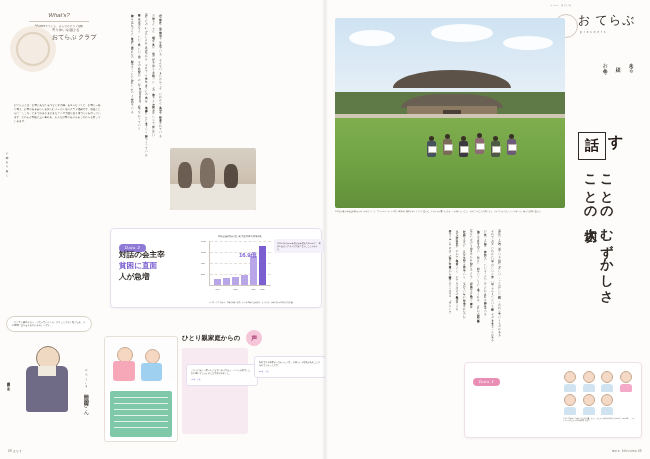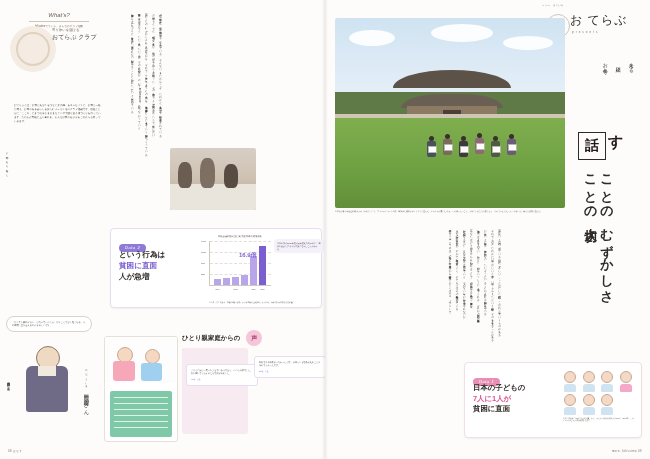--- a/index.html
+++ b/index.html
@@ -82,21 +82,21 @@
   .voices-head{font-size:6.4px;font-weight:700;color:#2f2a26;}
   .voices-head .balloon{display:inline-block;background:#f4c6d8;color:#b0457a;border-radius:50%;
                         width:16px;height:16px;line-height:16px;text-align:center;font-size:6px;margin-left:4px;vertical-align:middle;}
   .voices-url{font-size:2px;color:#7b6fa8;margin-top:2px;}
   .voice-card{position:absolute;width:62px;border:.6px solid #e6dff0;border-radius:3px;background:#fff;padding:4px;}
   .voice-card .q{font-size:2.1px;line-height:1.5;color:#3d3832;}
   .voice-card .tag{display:block;margin-top:3px;font-size:1.9px;color:#7b5fd0;}
   .voice-pink{position:absolute;left:0;top:18px;width:66px;height:86px;background:#f7eaf0;border-radius:3px;}
 
   
-  .logo{position:absolute;right:10px;top:10px;width:96px;height:34px;}
+  .logo{position:absolute;right:2px;top:10px;width:96px;height:34px;}
   .logo-ring{position:absolute;left:2px;top:4px;width:22px;height:22px;border-radius:50%;border:1px solid #cfc6bb;}
   .logo-title{position:absolute;left:26px;top:2px;font-size:12px;letter-spacing:1px;color:#2f2a26;}
   .logo-sub{position:absolute;left:28px;top:20px;font-size:3px;letter-spacing:2px;color:#7b7168;}
   .logo-cap{position:absolute;left:-2px;top:-6px;font-size:2.2px;color:#8b8178;letter-spacing:.5px;}
 
   .hero{position:absolute;left:10px;top:18px;width:230px;height:190px;border-radius:2px;overflow:hidden;}
   .hero .sky{position:absolute;inset:0;background:linear-gradient(180deg,#cfe3f2 0%,#e6eff7 42%,#e9eef2 55%);}
   .hero .cloud{position:absolute;background:rgba(255,255,255,.9);border-radius:50%;filter:blur(.4px);}
   .hero .trees{position:absolute;left:0;right:0;top:74px;height:28px;background:#5f7a46;}
   .hero .temple{position:absolute;left:58px;top:52px;width:118px;height:60px;}
@@ -186,21 +186,21 @@
       <div class="person" style="left:8px;top:14px;width:14px;height:26px;"></div>
       <div class="person" style="left:30px;top:10px;width:15px;height:30px;background:#7d6f62;"></div>
       <div class="person" style="left:54px;top:16px;width:14px;height:24px;background:#584c42;"></div>
     </div>
 
     <div class="data2">
       <div class="data2-head">
         <span class="badge-data">Data 2</span>
       </div>
       <div class="data2-copy">
-        <div>という行為は</div>
+        <div>対話の会主宰</div>
         <div class="hl">貧困に直面</div>
         <div>人が急増</div>
       </div>
 
       <div class="chart-box">
         <div class="chart-title">自殺念慮相談を受ける支援団体の相談件数</div>
         <div class="chart-plot">
           <div class="grid" style="top:0;"></div>
           <div class="grid" style="top:11px;"></div>
           <div class="grid" style="top:22px;"></div>
@@ -356,25 +356,20 @@
       <div class="col">「あなたはどう思いますか」と問われることで、自分の内側にある言葉に気づく参加者も多い。</div>
       <div class="col">社会が便利になるほど、人と人が深く関わる機会は減っていく。その「ない」をお寺が埋められないか。</div>
       <div class="col">小さな対話の積み重ねが、やがて地域を変えていく。おてらぶはその可能性を信じている。</div>
       <div class="col">次回のフィールドワークは、各地のお寺と連携しながら開催予定。くわしくはウェブサイトで。</div>
     </div>
 
     <div class="data1">
       <div class="data1-head">
         <span class="badge-data data1-badge" style="background:#e98fb5;">Data 1</span>
       </div>
-      <div class="data1-copy">
-        <div>日本の子どもの</div>
-        <div class="hl">7人に1人が</div>
-        <div>貧困に直面</div>
-      </div>
       <div class="kids">
         <div class="kid">
             <div class="h"></div>
             <div class="b"></div>
           </div>
         <div class="kid">
             <div class="h"></div>
             <div class="b"></div>
           </div>
         <div class="kid">

